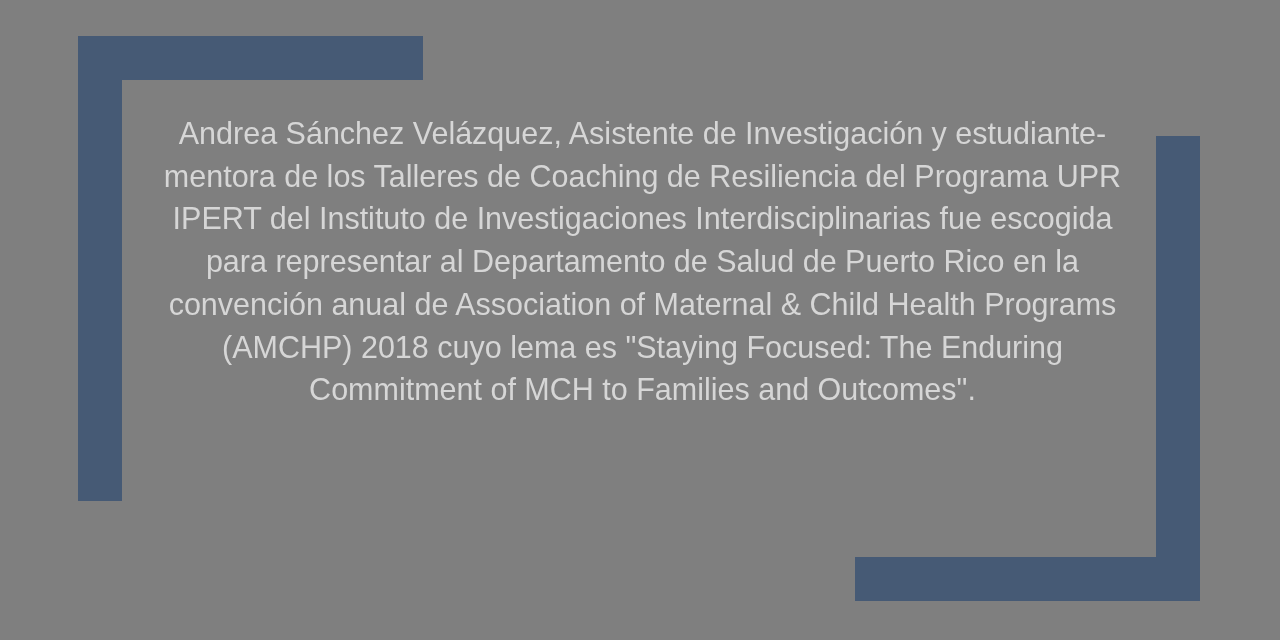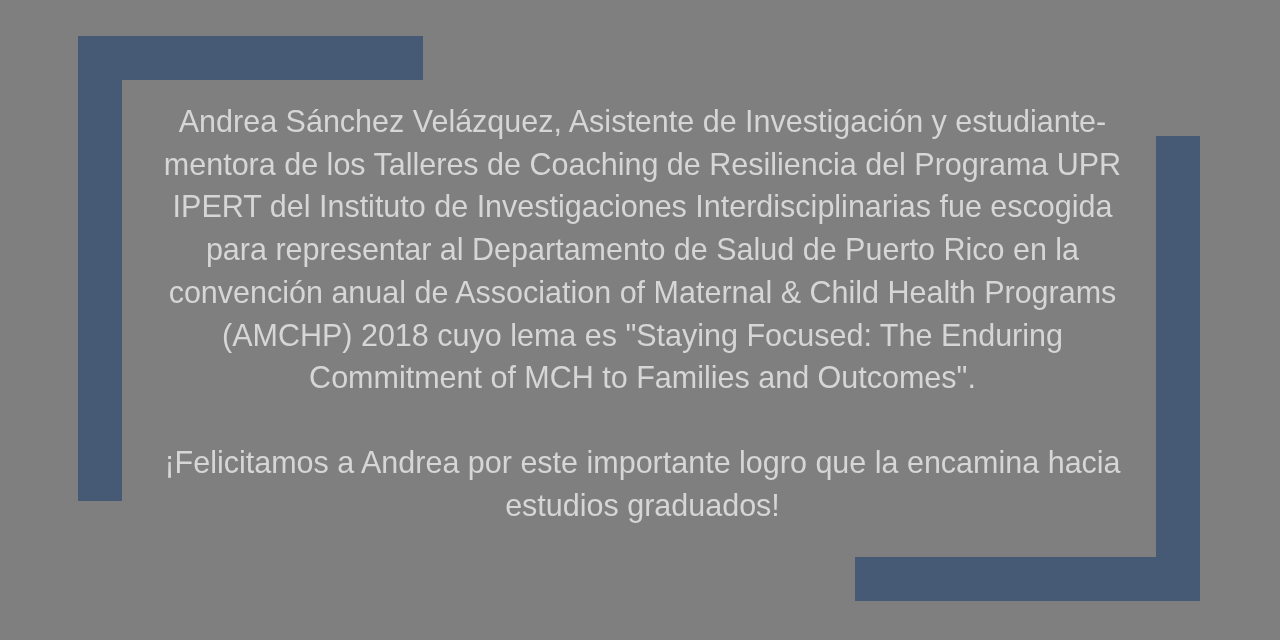--- a/index.html
+++ b/index.html
@@ -40,21 +40,21 @@
     height: 465px;
     border-right: 44px solid #465a75;
     border-bottom: 44px solid #465a75;
     box-sizing: border-box;
     pointer-events: none;
   }
 
   .text-block {
     position: absolute;
     left: 155px;
-    top: 100px;
+    top: 112px;
     width: 975px;
     text-align: center;
     color: #d6d6d6;
     font-size: 30.5px;
     line-height: 42.7px;
     font-weight: 400;
   }
   .para {
     margin: 0;
   }
@@ -65,16 +65,15 @@
 </head>
 <body>
 
 <div class="slide">
 
   <div class="frame-top-left"></div>
   <div class="frame-bottom-right"></div>
 
   <div class="text-block">
     <p class="para">Andrea Sánchez Velázquez, Asistente de Investigación y estudiante-mentora de los Talleres de Coaching de Resiliencia del Programa UPR IPERT del Instituto de Investigaciones Interdisciplinarias fue escogida para representar al Departamento de Salud de Puerto Rico en la convención anual  de Association of Maternal &amp; Child Health Programs (AMCHP) 2018 cuyo lema es "Staying Focused: The Enduring Commitment of MCH to Families and Outcomes".</p>
-    <p class="para">¡Felicitamos a Andrea por este importante logro que la encamina hacia estudios graduados!</p>
   </div>
 
 </div>
 
 </body></html>

